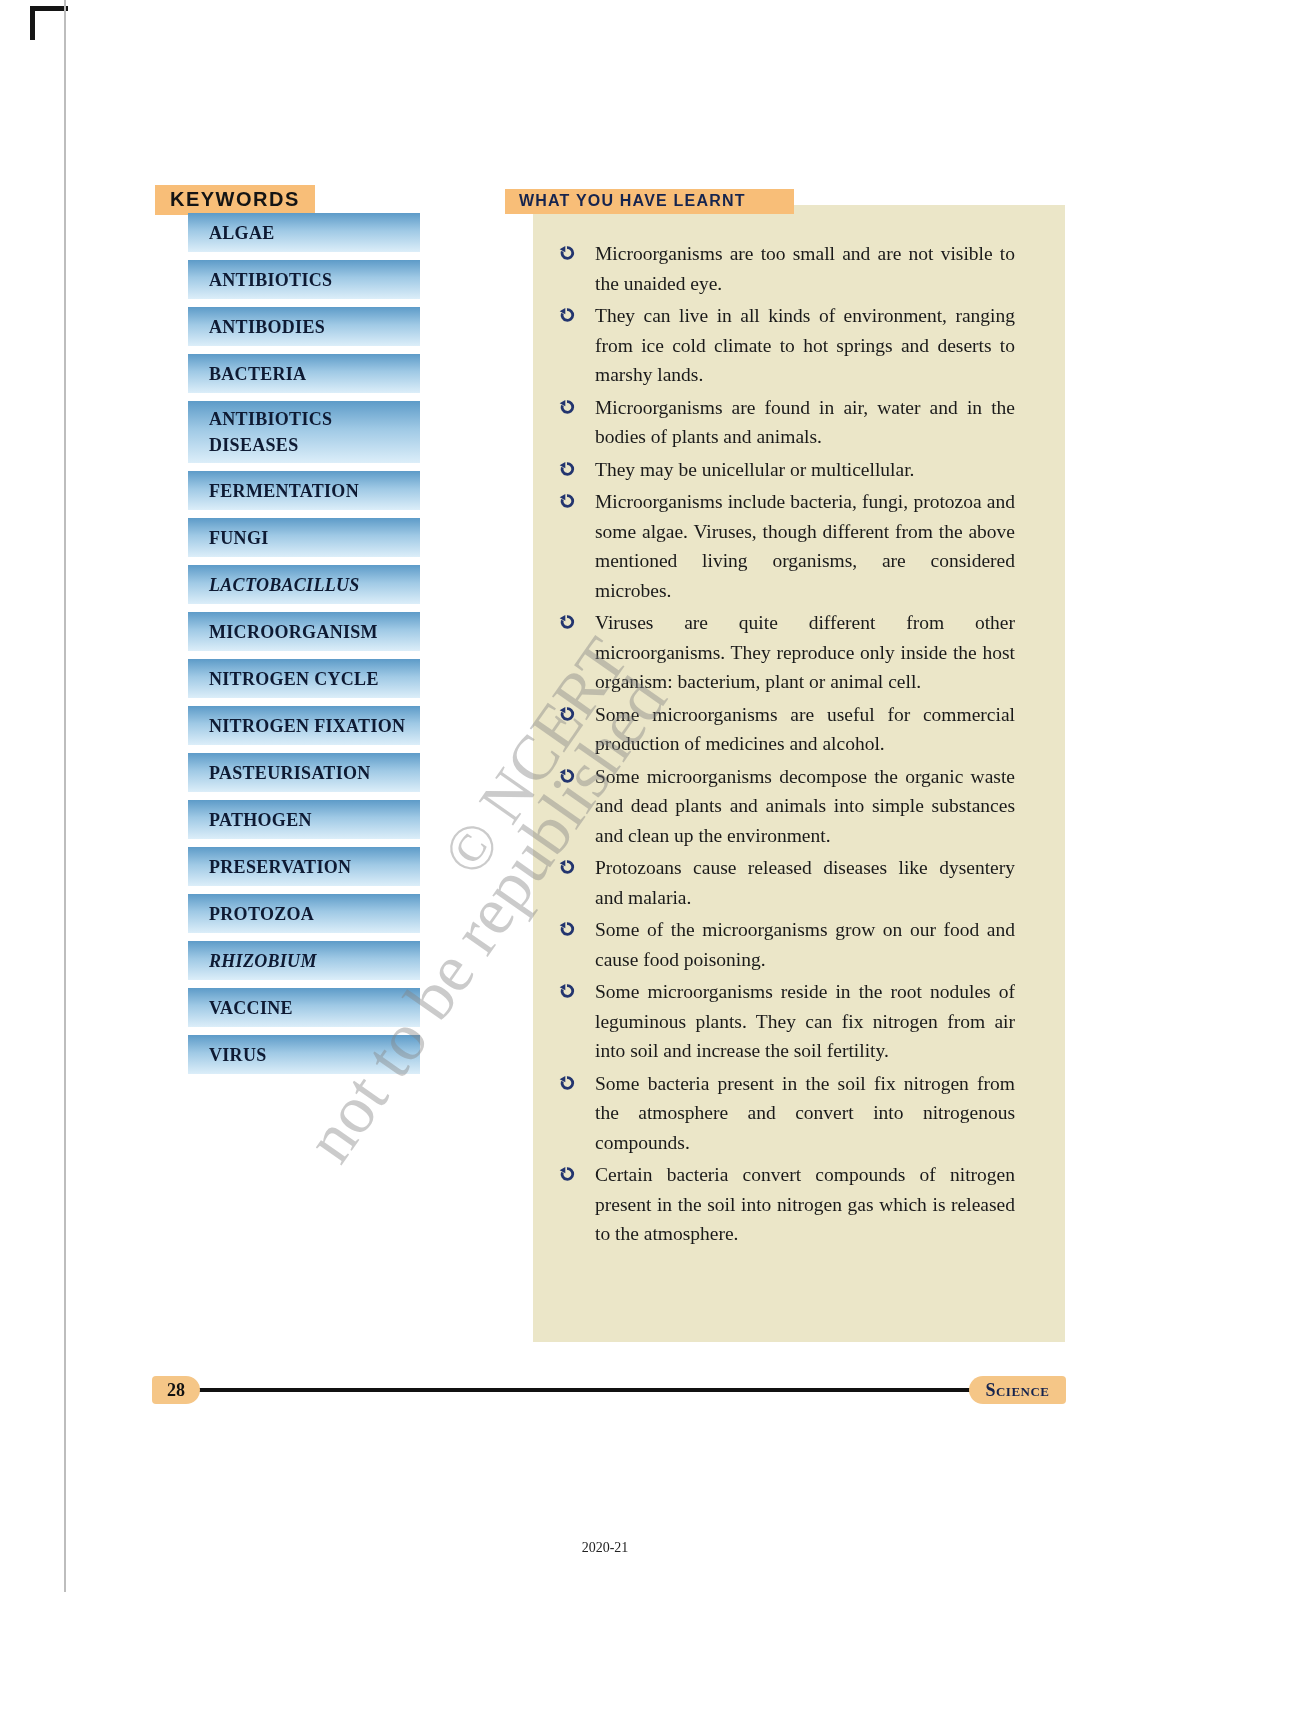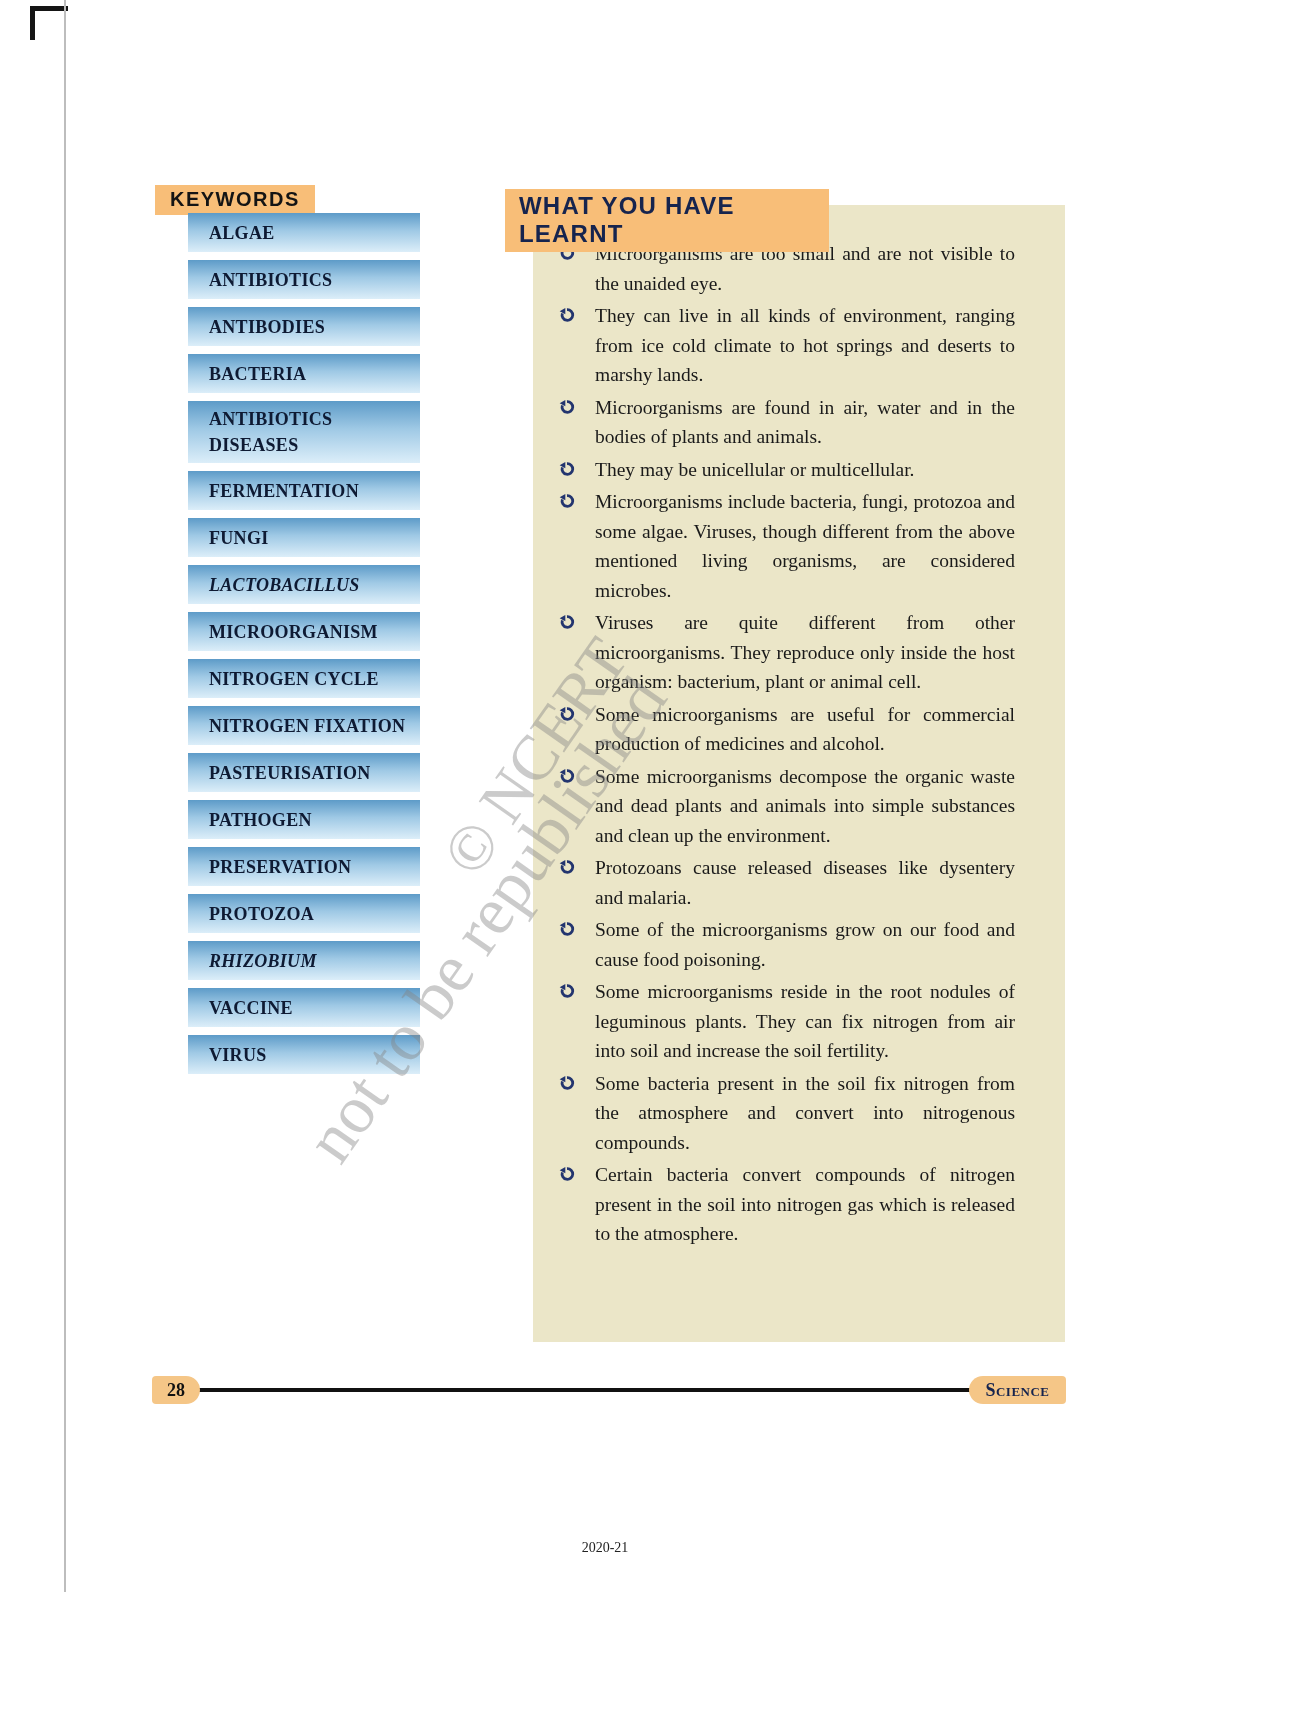--- a/index.html
+++ b/index.html
@@ -27,24 +27,24 @@
     background:linear-gradient(180deg, #5D9BC8 0%, #9FC9E5 45%, #DCEEF9 100%);
     display:flex; align-items:center;
     padding:5px 6px 5px 21px;
     font-weight:bold; font-size:18px; line-height:26px;
     color:#0E1A33; letter-spacing:0.3px;
   }
   .kw-italic { font-style:italic; }
 
   
   .learnt-header {
-    position:absolute; left:505px; top:189px; width:324px; z-index:2;
+    position:absolute; left:505px; top:189px; width:289px; z-index:2;
     background:#F8BE78; color:#16244E;
     font-family:"Liberation Sans", sans-serif; font-weight:bold;
-    font-size:24px; letter-spacing:1.2px; padding:3px 0 4px 14px;
+    font-size:16px; letter-spacing:1.2px; padding:3px 0 4px 14px;
   }
   .learnt-panel {
     position:absolute; left:533px; top:205px; width:532px;
     min-height:1137px; z-index:1;
     background:#EBE6C8; padding:26px 0 26px 0;
   }
   .learnt-list { padding:8px 50px 0 26px; }
   .point { display:flex; margin-bottom:3px; }
   .bullet { flex:0 0 36px; padding-top:6px; }
   .bullet-svg { width:16px; height:16px; display:block; }

